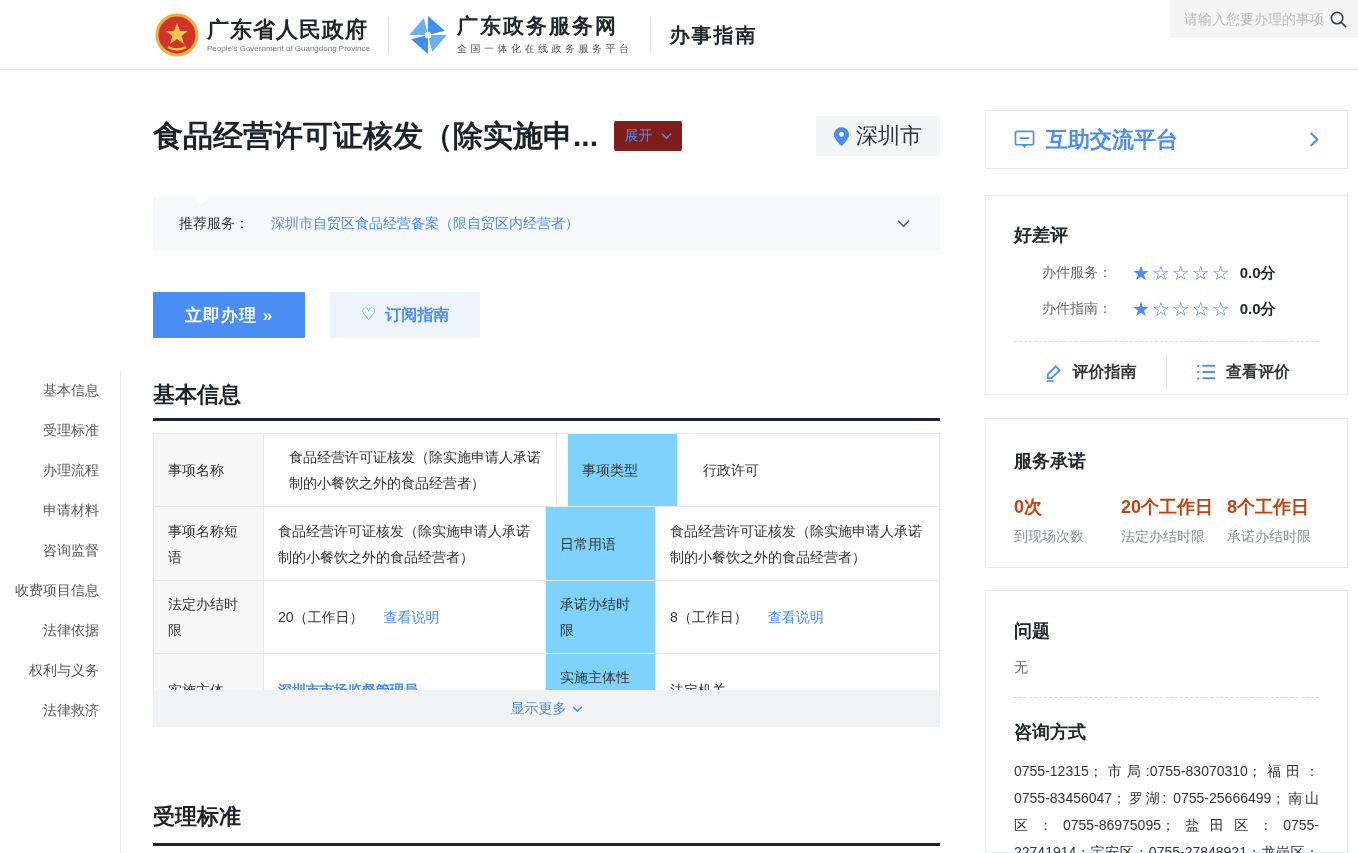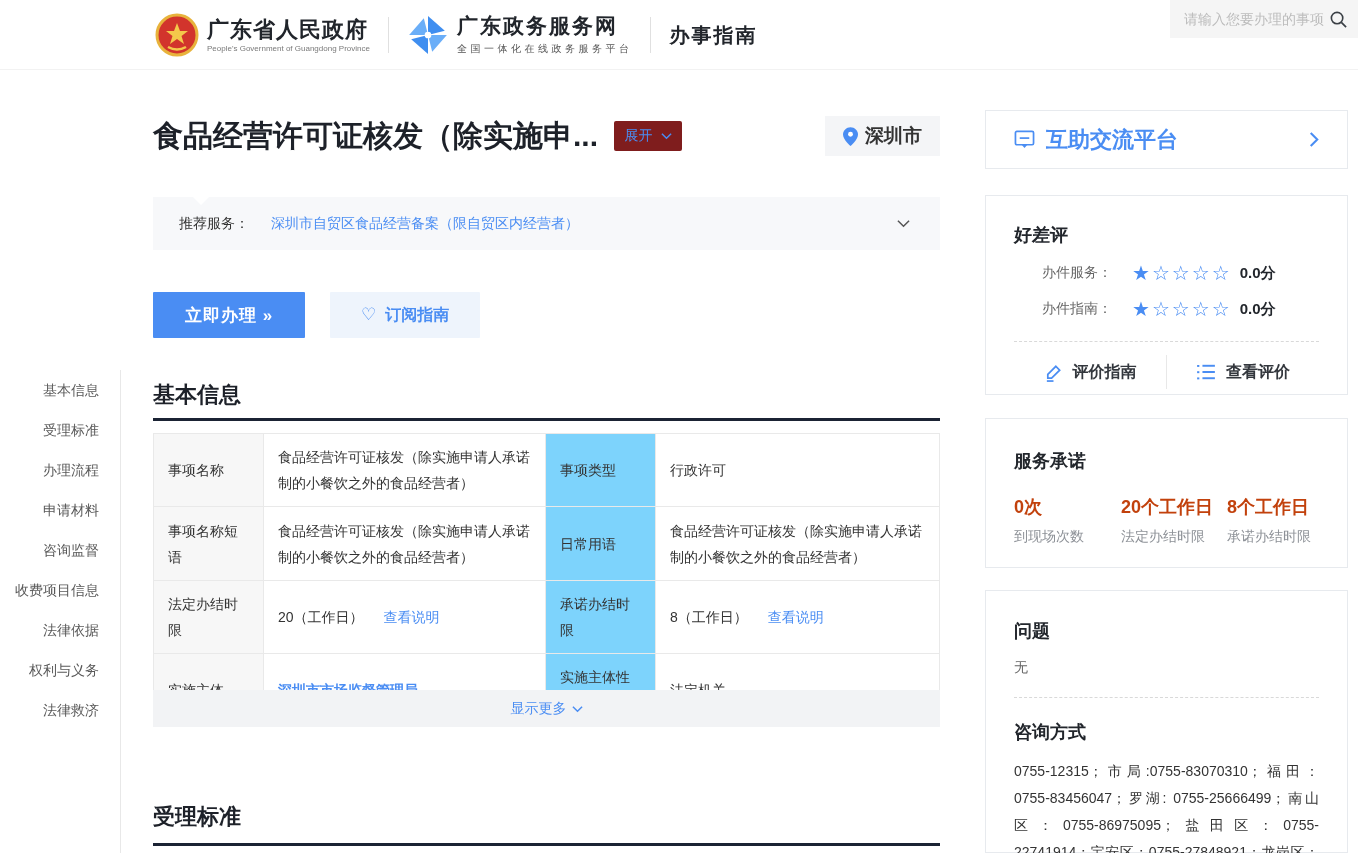--- a/index.html
+++ b/index.html
@@ -26,21 +26,21 @@
   .search-box input::placeholder { color:#bcbcbc; }
 
   
   .title-row { position:absolute; left:153px; top:112px; width:787px; height:48px; }
   .page-title { display:inline-block; font-size:30px; font-weight:bold; color:#1d2129;
     white-space:nowrap; line-height:48px; vertical-align:middle; }
   .expand-chip { display:inline-block; vertical-align:middle; margin-left:12px; background:#7f1d1d;
     color:#4a8df3; font-size:14px; padding:6px 10px; border-radius:2px; cursor:pointer; white-space:nowrap; }
   .city-chip { position:absolute; right:0; top:4px; height:40px; background:#f4f5f7; display:flex;
     align-items:center; padding:0 18px; cursor:pointer; }
-  .city-chip .txt { font-size:19px; color:#333; margin-left:7px;font-weight:bold; }
+  .city-chip .txt { font-size:22px; color:#333; margin-left:7px; }
 
   
   .recommend { position:absolute; left:153px; top:197px; width:787px; height:53px; background:#f7f8fa; }
   .recommend .notch { position:absolute; left:40px; top:0; width:0; height:0;
     border-left:8px solid transparent; border-right:8px solid transparent; border-top:8px solid #fff; }
   .recommend-inner { display:flex; align-items:center; height:53px; padding:0 30px 0 26px; }
   .recommend-label { font-size:14px; color:#333; }
   .recommend-link { font-size:14px; color:#4a8df3; margin-left:22px; cursor:pointer; text-decoration:none; }
   .recommend-caret { margin-left:auto; cursor:pointer; display:flex; align-items:center; }
 
@@ -63,21 +63,21 @@
 
   
   .info-table { position:absolute; left:153px; top:433px; width:787px; border:1px solid #e9e9e9; }
   .t-row { display:flex; border-bottom:1px solid #e9e9e9; }
   .t-row:last-child { border-bottom:none; }
   .t-cell { display:flex; align-items:center; padding:10px 14px; font-size:14px; line-height:26px; color:#333; }
   .t-label { width:110px; background:#f7f7f7; border-right:1px solid #e9e9e9; flex-shrink:0; }
   .t-val1 { width:282px; border-right:1px solid #e9e9e9; flex-shrink:0; }
   .t-label2 { width:110px; background:#7dd3fc; border-right:1px solid #e9e9e9; flex-shrink:0; }
   .t-val2 { flex:1; }
-  .r1 { min-height:73px; } .r2 { min-height:74px; } .r3 { min-height:52px; } .r4 { min-height:50px; }
+  .r1 { min-height:73px;gap:11px; } .r2 { min-height:74px; } .r3 { min-height:52px; } .r4 { min-height:50px; }
   .cell-link { color:#4a8df3; cursor:pointer; margin-left:20px; }
   .cell-link-bold { color:#4a8df3; font-weight:bold; cursor:pointer; }
 
   .show-more { position:absolute; left:153px; top:690px; width:787px; height:37px; background:#f2f3f5;
     display:flex; align-items:center; justify-content:center; cursor:pointer; }
   .show-more .txt { font-size:14px; color:#4a8df3; }
 
   
   .rp { position:absolute; left:985px; width:363px; background:#fff; border:1px solid #e7eaee; }
   .panel-mutual { top:110px; height:59px; display:flex; align-items:center; padding:0 28px; cursor:pointer; }

